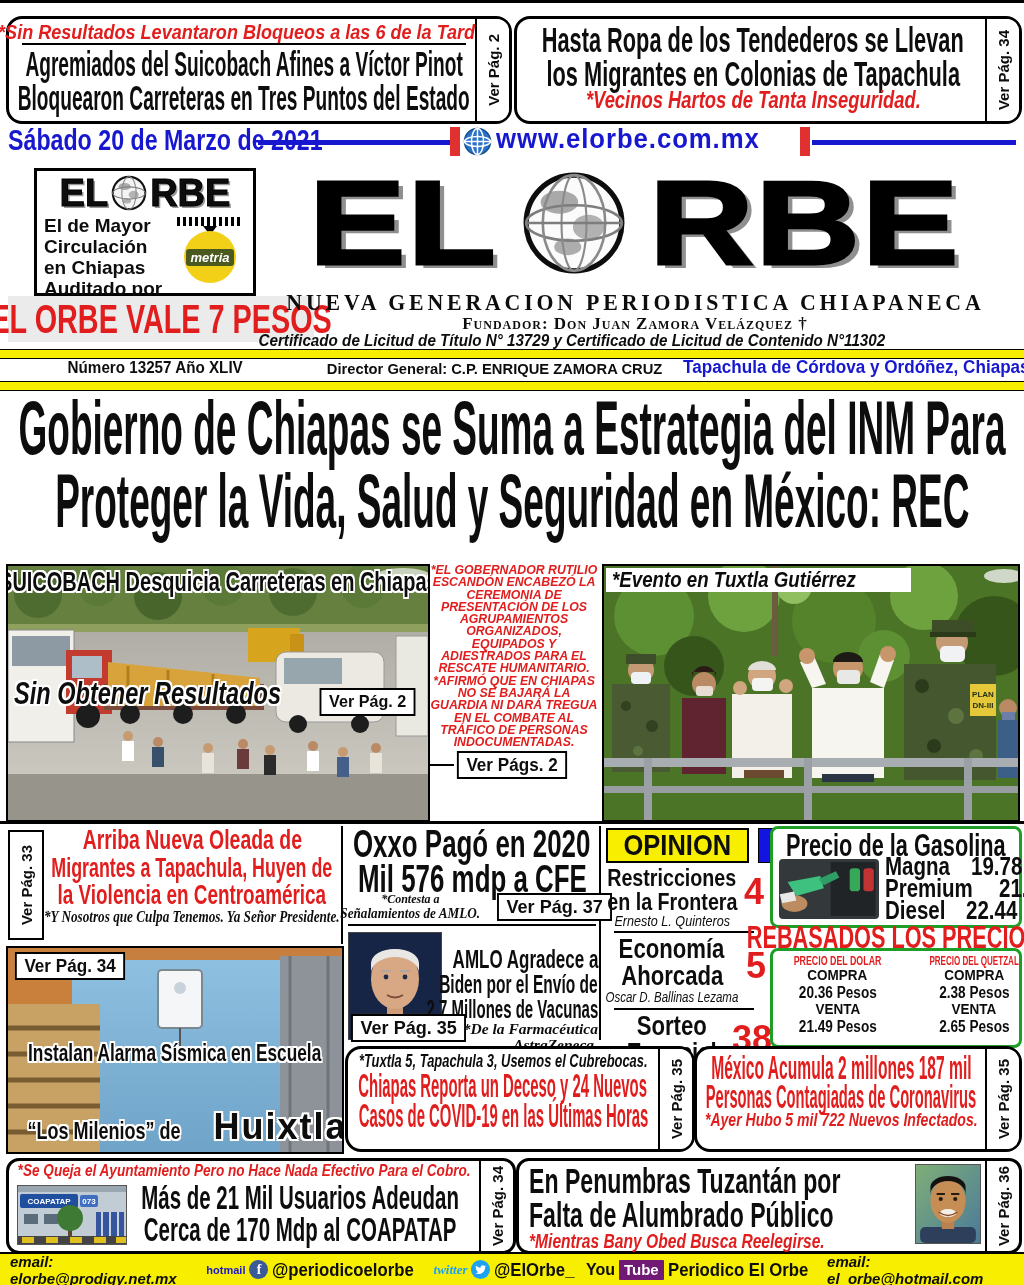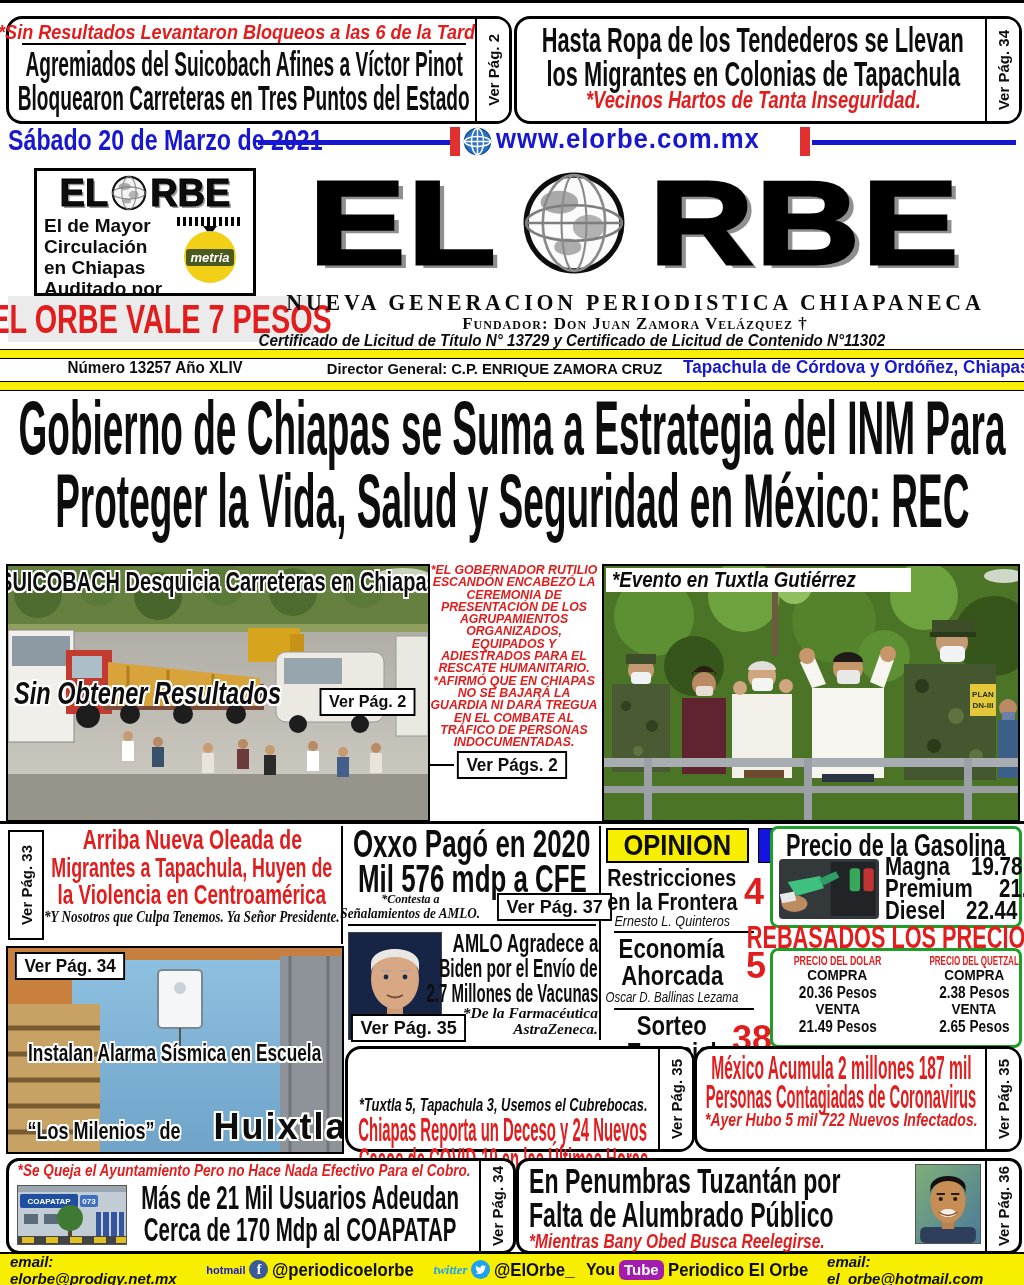--- a/index.html
+++ b/index.html
@@ -30,21 +30,21 @@
   .logo-letters{font-weight:700;color:#000;-webkit-text-stroke:3px #000;text-shadow:5px 4px 0 #8f8f8f;letter-spacing:2px;}
   .badge-letters{font-weight:700;-webkit-text-stroke:1px #000;text-shadow:2px 2px 0 #9a9a9a;}
   .opnum{color:#e11d1d;font-weight:700;font-size:36px;line-height:1;}
   .oprule{width:140px;border-top:2px solid #000;margin:3px auto;}
   .gasbox{border:3px solid #1e9e26;border-radius:8px;background:#fff;}
   .exch-col{display:flex;flex-direction:column;align-items:center;padding-top:3px;}
   .photo-frame{border:2px solid #000;overflow:hidden;background:#ccc;}
   svg{display:block;}
   .fb-circle{width:19px;height:19px;border-radius:50%;background:#3a5a98;color:#fff;font-weight:700;
              font-family:"Liberation Serif",serif;display:flex;align-items:center;justify-content:center;font-size:14px;}
-  .yt-tube{background:#a21caf;color:#fff;border-radius:6px;padding:0 5px;font-weight:700;font-size:15px;line-height:20px;}
+  .yt-tube{background:#701a75;color:#fff;border-radius:1px;padding:0 5px;font-weight:700;font-size:15px;line-height:20px;}
   .fgroup{display:flex;align-items:center;gap:4px;}
 </style>
 </head>
 <body>
 
 <div class="page">
 
   <div class="abs" style="left:0;top:6;width:1024px;height:3px;background:#000;"></div>
 
   <div class="abs box3" style="left:6px;top:16px;width:500px;height:102px;">
@@ -386,21 +386,21 @@
       <polygon points="43,90 49,90 48,106 44,106" fill="#7a2430"></polygon>
       <rect x="38" y="66" width="16" height="16" fill="#cf9c7a"></rect>
       <ellipse cx="46" cy="46" rx="24" ry="30" fill="#d8a884"></ellipse>
       <path d="M22 40 a24 16 0 0 1 48 0 l0 -10 a24 14 0 0 0 -48 0 z" fill="#e9e7e3"></path>
       <circle cx="37" cy="44" r="2.4" fill="#1c2b4a"></circle>
         <circle cx="56" cy="44" r="2.4" fill="#1c2b4a"></circle>
       <line x1="32" y1="38" x2="42" y2="38" stroke="#b0a8a0" stroke-width="2"></line>
       <line x1="51" y1="38" x2="61" y2="38" stroke="#b0a8a0" stroke-width="2"></line>
       <path d="M38 62 q8 5 16 0" stroke="#7a4c3a" stroke-width="2" fill="none"></path>
     </svg>
-    <div class="rcol abs" style="right:0;top:0;justify-content:center;">
+    <div class="rcol abs" style="right:0;top:16px;justify-content:center;">
       <span class="cl o-right" style="font-size:25px;line-height:1.0;transform:scale(.68,1.05);">AMLO Agradece a</span>
       <span class="cl o-right" style="font-size:25px;line-height:1.0;transform:scale(.62,1.05);">Biden por el Envío de</span>
       <span class="cl o-right" style="font-size:25px;line-height:1.0;transform:scale(.6,1.05);">2.7 Millones de Vacunas</span>
       <span class="cl serif it o-right" style="font-size:15.5px;">*De la Farmacéutica</span>
       <span class="cl serif it o-right" style="font-size:15.5px;">AstraZeneca.</span>
     </div>
     <div class="abs" style="left:2px;bottom:0;">
       <span class="prefbox">Ver Pág. 35</span>
     </div>
   </div>
@@ -486,21 +486,21 @@
       <span class="cl" style="font-size:15px;line-height:1.1;transform:scale(.9,1);">COMPRA</span>
       <span class="cl" style="font-size:16px;line-height:1.1;transform:scale(.85,1);">2.38 Pesos</span>
       <span class="cl" style="font-size:15px;line-height:1.1;transform:scale(.9,1);">VENTA</span>
       <span class="cl" style="font-size:16px;line-height:1.1;transform:scale(.85,1);">2.65 Pesos</span>
     </div>
     <div style="width:2px;background:#000;"></div>
 
   </div>
 
   <div class="abs box3" style="left:345px;top:1046px;width:344px;height:100px;">
-    <div class="ccol" style="padding:2px 36px 0 2px;margin-top:44px;">
+    <div class="ccol" style="padding:2px 36px 0 2px;">
       <span class="cl it" style="font-size:19px;transform:scale(.68,1);">*Tuxtla 5, Tapachula 3, Usemos el Cubrebocas.</span>
       <span class="cl red" style="font-size:31px;line-height:.97;transform:scale(.48,1.08);">Chiapas Reporta un Deceso y 24 Nuevos</span>
       <span class="cl red" style="font-size:31px;line-height:.97;transform:scale(.48,1.08);">Casos de COVID-19 en las Últimas Horas</span>
     </div>
     <div class="vref">
         <span class="vtxt">Ver Pág. 35</span>
       </div>
   </div>
 
   <div class="abs box3" style="left:694px;top:1046px;width:322px;height:100px;">

